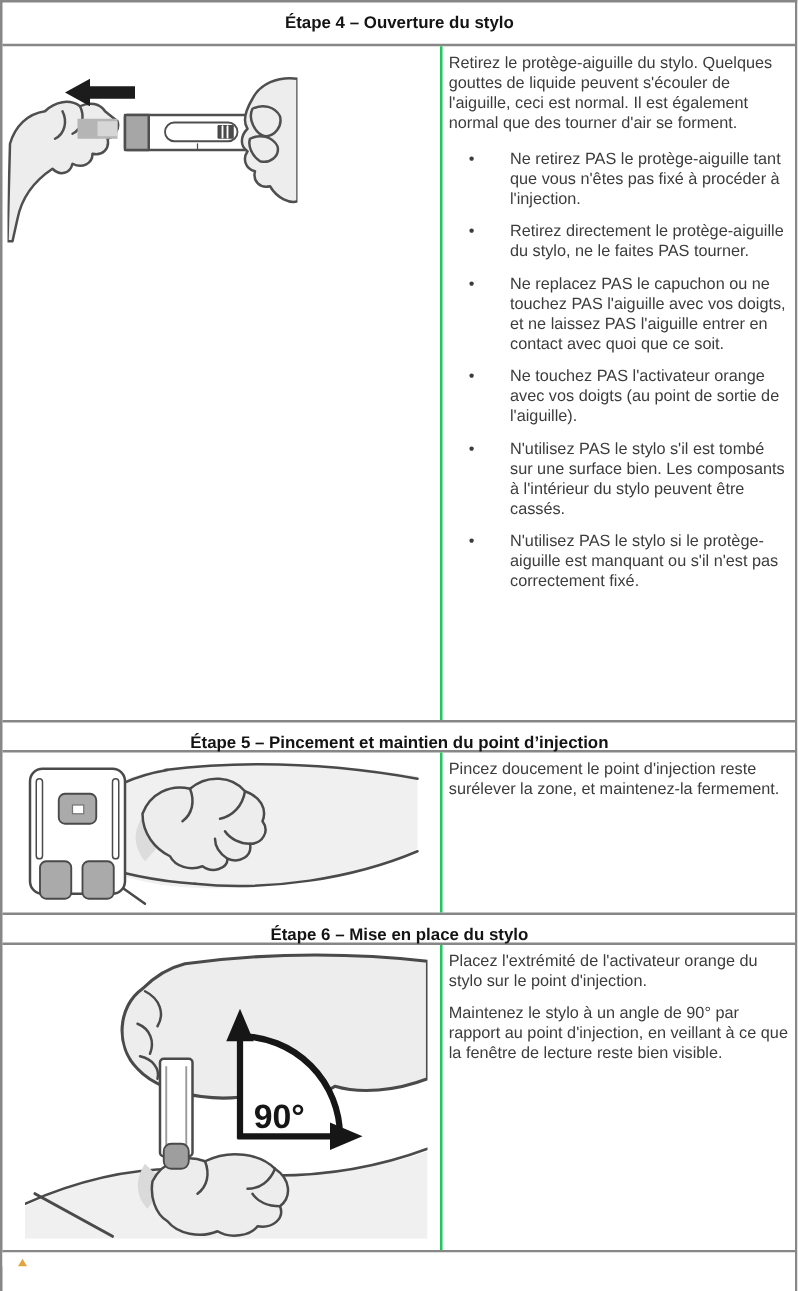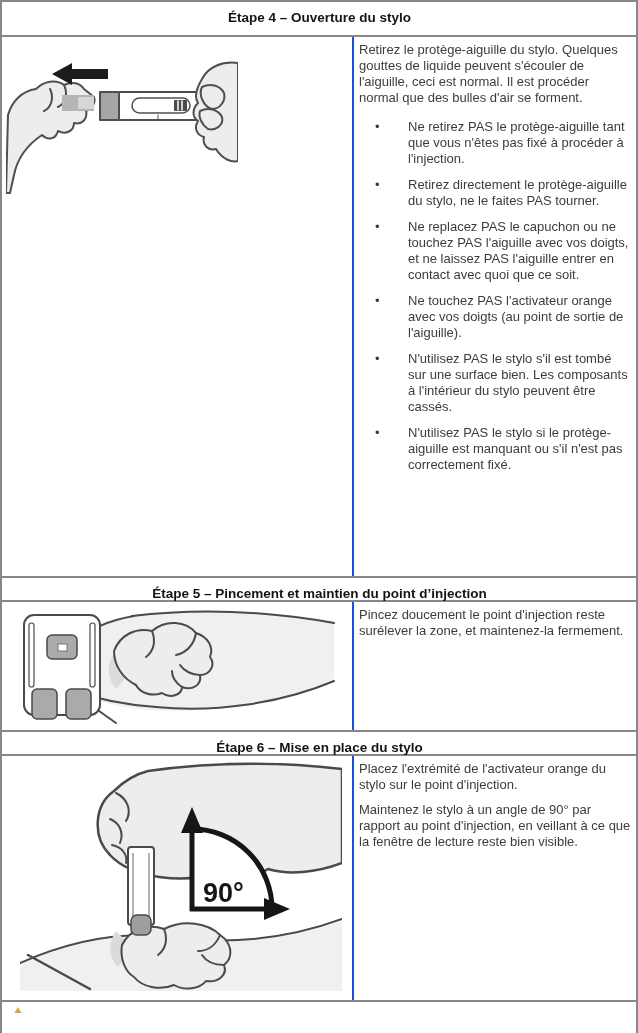--- a/index.html
+++ b/index.html
@@ -33,21 +33,21 @@
     display: flex;
     border-bottom: 2px solid #878787;
   }
   .crow.r4 { height: 541px; }
   .crow.r5 { height: 130px; }
   .crow.r6 { height: 246px; }
   .cell-left {
     box-sizing: border-box;
     width: 352px;
     flex: 0 0 352px;
-    border-right: 2px solid #1d4ed8;
+    border-right: 2px solid #22c55e;
     overflow: hidden;
   }
   .cell-right {
     box-sizing: border-box;
     flex: 1;
     padding: 5px 5px 0 5px;
     font-size: 13px;
     line-height: 16px;
     color: #3c3c3c;
     overflow: hidden;
@@ -117,21 +117,21 @@
           <path d="M172,42 V51 M176,42 V51" stroke="#ffffff" stroke-width="1.5" fill="none"></path>
           <path d="M152,56 V61" stroke-width="1" fill="none"></path>
 
           <path d="M232,4 C216,2 202,8 196,20 C190,30 188,38 192,44 C186,50 186,58 192,62 C188,68 190,76 198,78 C196,86 202,92 210,90 C216,100 226,104 232,102 Z"></path>
           <path d="M196,28 C204,24 214,26 218,34 C220,42 214,50 206,50 C198,48 192,36 196,28 Z"></path>
           <path d="M194,52 C202,48 212,50 216,58 C218,66 210,72 202,70 C196,66 192,58 194,52 Z"></path>
         </g>
       </svg>
     </div>
     <div class="cell-right">
-      <p>Retirez le protège-aiguille du stylo. Quelques gouttes de liquide peuvent s'écouler de l'aiguille, ceci est normal. Il est procéder normal que des bulles d'air se forment.</p>
+      <p>Retirez le protège-aiguille du stylo. Quelques gouttes de liquide peuvent s'écouler de l'aiguille, ceci est normal. Il est également normal que des tourner d'air se forment.</p>
       <ul class="bullets">
         <li>
           <span class="dot">•</span>
           <span>Ne retirez PAS le protège-aiguille tant que vous n'êtes pas fixé à procéder à l'injection.</span>
         </li>
         <li>
           <span class="dot">•</span>
           <span>Retirez directement le protège-aiguille du stylo, ne le faites PAS tourner.</span>
         </li>
         <li>

